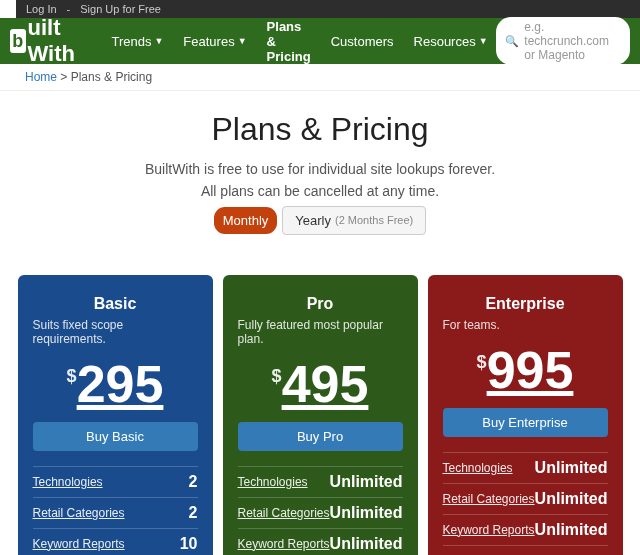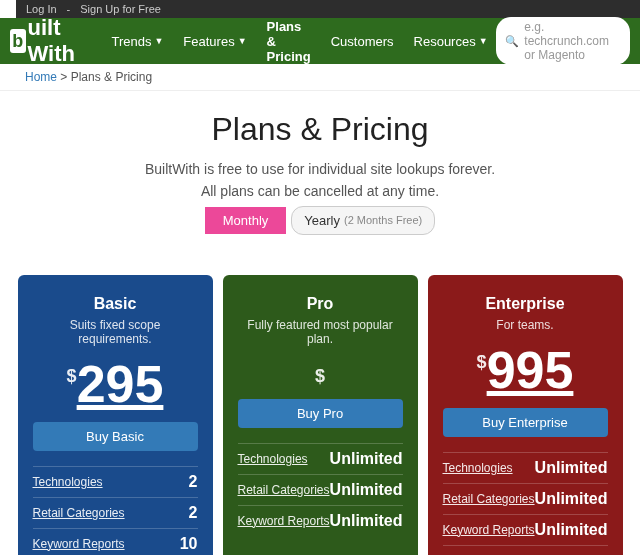--- a/index.html
+++ b/index.html
@@ -98,34 +98,34 @@
 
     
     .billing-toggle {
       display: flex;
       justify-content: center;
       align-items: center;
       gap: 5px;
       margin-bottom: 20px;
     }
     .btn-monthly {
-      background: #ec4899;
+      background: #c2410c;
       color: #fff;
       border: none;
-      padding: 6px 18px;
-      border-radius: 0;
+      padding: 6px 9px;
+      border-radius: 11px;
       font-size: 13px;
       cursor: pointer;
     }
     .btn-yearly {
       background: #f5f5f5;
       color: #333;
       border: 1px solid #ccc;
       padding: 6px 12px;
-      border-radius: 12px;
+      border-radius: 4px;
       font-size: 13px;
       cursor: pointer;
       display: flex;
       align-items: center;
       gap: 4px;
     }
     .yearly-badge { color: #888; font-size: 11px; text-align: right; }
 
     
     .plans-container {
@@ -146,21 +146,21 @@
     .plan-enterprise { background: #8b1a1a; }
 
     .plan-name {
       font-size: 16px;
       font-weight: bold;
       text-align: center;
       margin-bottom: 5px;
     }
     .plan-desc {
       font-size: 12px;
-      text-align: center;
+      text-align: left;
       color: rgba(255,255,255,0.85);
       margin-bottom: 12px;
     }
     .plan-price {
       text-align: center;
       margin-bottom: 12px;
       display: flex;
       align-items: flex-start;
       justify-content: center;
     }
@@ -299,20 +299,21 @@
           <span class="feature-value">10</span>
         </li>
 
     </ul>
   </div>
     <div class="plan-card plan-pro">
     <div class="plan-name">Pro</div>
     <div class="plan-desc">Fully featured most popular plan.</div>
     <div class="plan-price">
       <span class="price-dollar">$</span>
+      <span class="price-amount">495</span>
     </div>
     <button class="btn-buy">Buy Pro</button>
     <ul class="plan-features">
 
         <li class="feature-row">
           <span class="feature-label">Technologies</span>
           <span class="feature-value">Unlimited</span>
         </li>
 
         <li class="feature-row">

